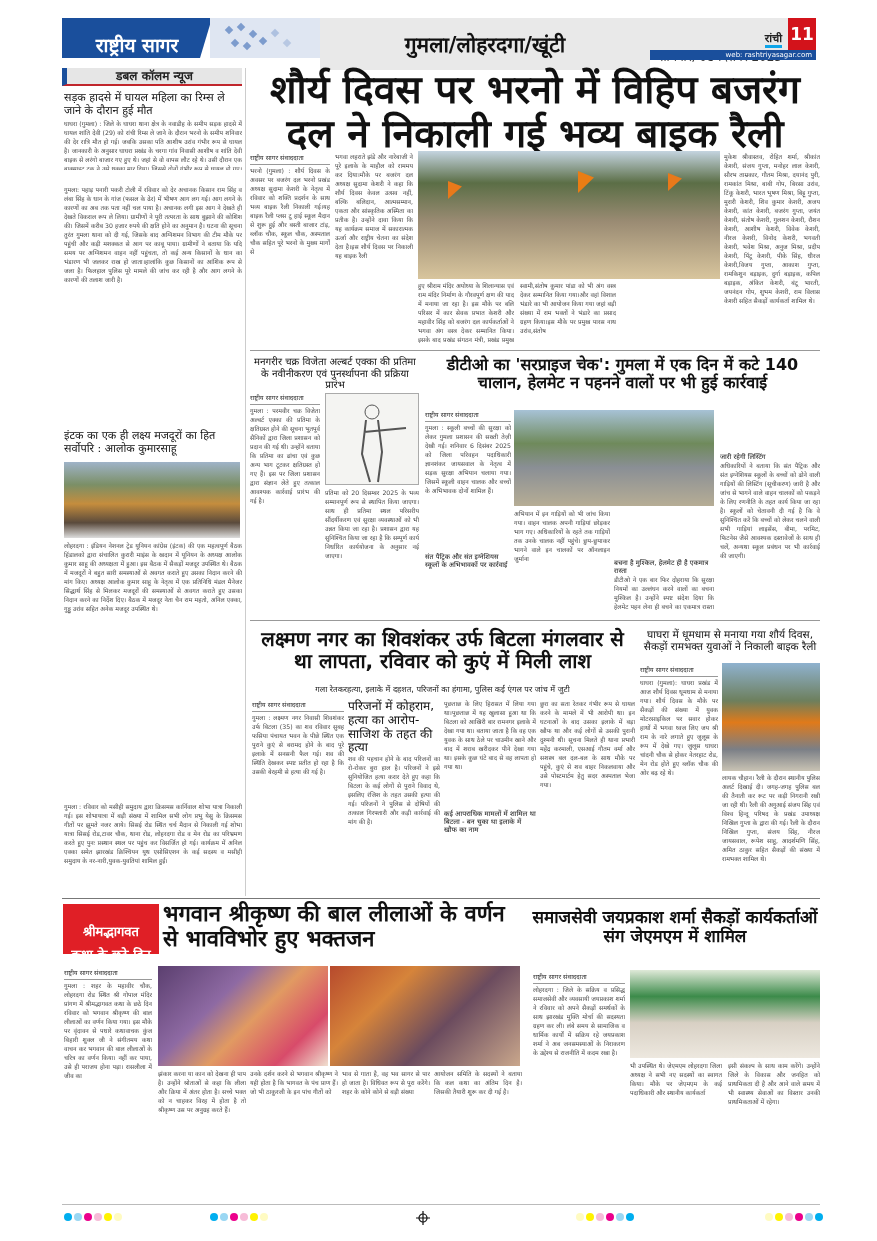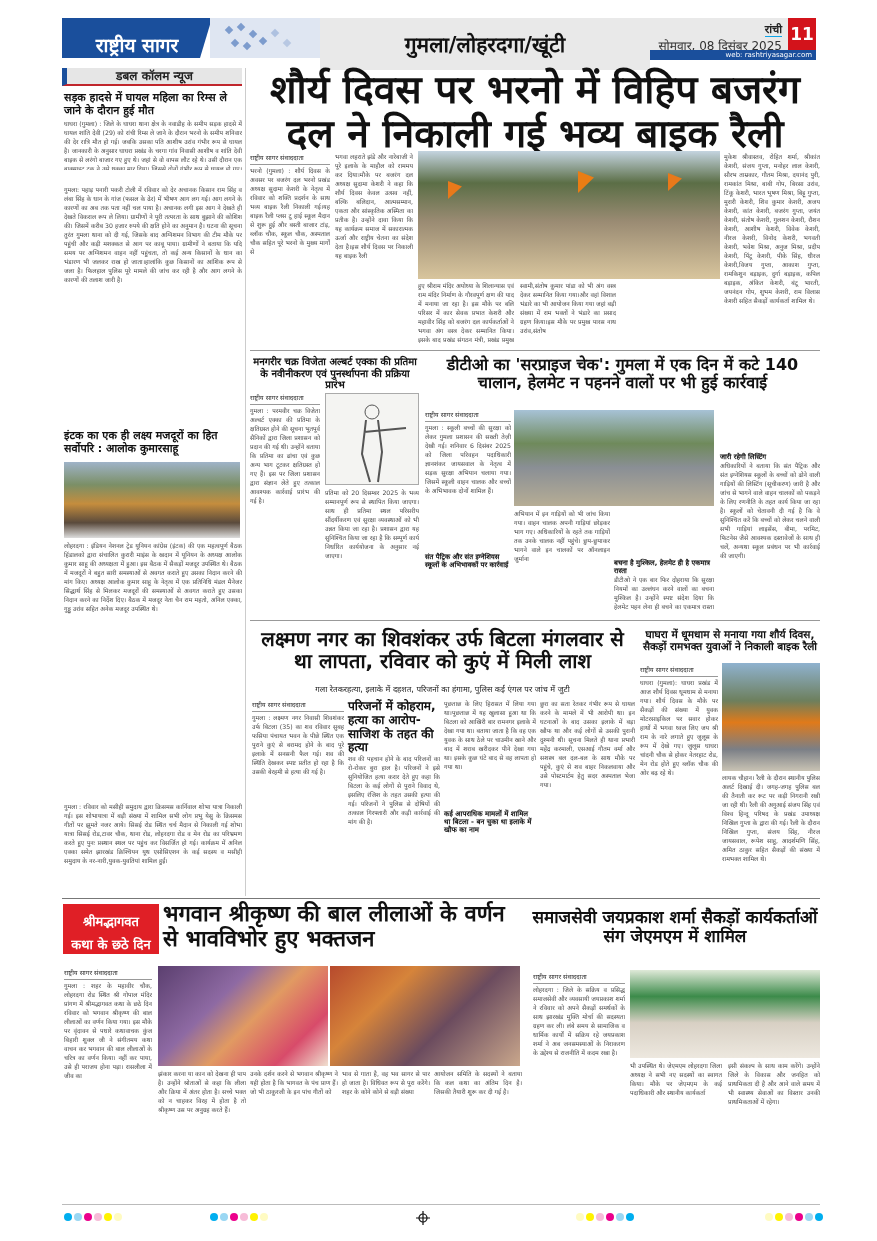--- a/index.html
+++ b/index.html
@@ -3,26 +3,26 @@
 <meta charset="utf-8">
 <style>
 *{margin:0;padding:0;box-sizing:border-box}
 body{width:877px;height:1241px;background:#fff;font-family:"DejaVu Sans",sans-serif;position:relative;overflow:hidden;color:#222}
 .abs{position:absolute}
 .hdr-brand{left:62px;top:18px;width:150px;height:40px;background:#1a4f9c;color:#fff;font-weight:bold;font-size:19px;display:flex;align-items:flex-end;justify-content:center;clip-path:polygon(0 0,100% 0,92% 100%,0 100%)}
 .hdr-dots{left:210px;top:18px;width:110px;height:40px;background:#dfe6f2}
 .hdr-dots span{position:absolute;width:6px;height:6px;background:#7d9ccd;transform:rotate(45deg)}
 .hdr-mid{left:320px;top:18px;width:330px;height:52px;background:#e9e9e9;display:flex;align-items:center;justify-content:center;font-size:21px;font-weight:bold;color:#111}
 .hdr-right{left:650px;top:18px;width:138px;height:40px;background:#e9e9e9;text-align:right;padding-right:6px}
-.hdr-city{font-size:11px;font-weight:bold;border-bottom:1px solid #0ea5e9;display:inline-block;margin-top:3px}
+.hdr-city{font-size:11px;font-weight:bold;border-bottom:3px solid #0ea5e9;display:inline-block;margin-top:12px}
 .hdr-date{font-size:12px;color:#333}
 .hdr-num{left:788px;top:18px;width:28px;height:32px;background:#d3131b;color:#fff;font-weight:bold;font-size:17px;display:flex;align-items:center;justify-content:center}
 .hdr-web{left:650px;top:50px;width:166px;height:10px;background:#1a4f9c;color:#fff;font-size:7px;text-align:right;padding-right:4px;line-height:10px}
 .dcn{left:62px;top:68px;width:180px;height:18px;background:#e6e6e6;border-left:5px solid #1a4f9c;border-bottom:2px solid #c0262c;font-size:12px;font-weight:bold;text-align:center;line-height:17px}
-.h-small{font-weight:bold;color:#111;line-height:1.15}
+.h-small{font-weight:normal;color:#111;line-height:1.15}
 .body-txt{font-size:6.2px;line-height:1.45;color:#444;text-align:justify;overflow:hidden}
 .by{font-size:6.5px;color:#333;border-bottom:1px solid #999;padding-bottom:2px;margin-bottom:2px}
 .photo{background:linear-gradient(135deg,#6b7d5a,#a9a28b 40%,#8a6f55 70%,#c9c2ad);overflow:hidden}
 .big-h{font-weight:900;color:#111;text-align:center;line-height:1.12}
 .red-tag{background:#e01f26;color:#fff;font-weight:bold;text-align:center}
 .dots{display:flex;gap:2px}
 .dots i{width:8px;height:8px;border-radius:50%;display:block}
 .rule{background:#999;height:1px}
 </style>
 </head>
@@ -142,21 +142,21 @@
 <div class="abs h-small" style="left:640px;top:628px;width:180px;font-size:10.5px;text-align:center">घाघरा में धूमधाम से मनाया गया शौर्य दिवस, सैकड़ों रामभक्त युवाओं ने निकाली बाइक रैली</div>
 <div class="abs" style="left:640px;top:665px;width:78px">
   <div class="by">राष्ट्रीय सागर संवाददाता</div>
   <div class="body-txt" style="height:210px">घाघरा (गुमला): घाघरा प्रखंड में आज शौर्य दिवस धूमधाम से मनाया गया। शौर्य दिवस के मौके पर सैकड़ों की संख्या में युवक मोटरसाइकिल पर सवार होकर हाथों में भगवा ध्वज लिए जय श्री राम के नारे लगाते हुए जुलूस के रूप में देखे गए। जुलूस घाघरा चांदनी चौक से होकर नेतरहाट रोड, मेन रोड होते हुए ब्लॉक चौक की ओर बढ़ रहे थे।</div>
 </div>
 <div class="abs photo" style="left:722px;top:663px;width:98px;height:108px;background:linear-gradient(180deg,#8fb2cf 0%,#6d7f5d 35%,#e07a1a 55%,#7b7f86 80%,#c9c3b4 100%)"></div>
 <div class="abs body-txt" style="left:722px;top:774px;width:98px;height:120px">लायक चौहान। रैली के दौरान स्थानीय पुलिस अलर्ट दिखाई दी। जगह-जगह पुलिस बल की तैनाती कर रूट पर कड़ी निगरानी रखी जा रही थी। रैली की अगुआई संजय सिंह एवं विश्व हिन्दू परिषद के प्रखंड उपाध्यक्ष निखिल गुप्ता के द्वारा की गई। रैली के दौरान निखिल गुप्ता, संजय सिंह, नीरज जायसवाल, रूपेश साहु, आदर्शमणि सिंह, अमित ठाकुर सहित सैकड़ों की संख्या में रामभक्त शामिल थे।</div>
 
 <div class="abs rule" style="left:62px;top:898px;width:758px;background:#777"></div>
 
-<div class="abs red-tag" style="left:63px;top:904px;width:96px;height:50px;font-size:13px;line-height:23px;padding-top:6px">
+<div class="abs red-tag" style="left:63px;top:904px;width:96px;height:50px;font-size:13px;line-height:23px;padding-top:16px">
   <div>श्रीमद्भागवत</div>
   <div>कथा के छठे दिन</div>
 </div>
 <div class="abs big-h" style="left:163px;top:902px;width:362px;font-size:22px;text-align:left">भगवान श्रीकृष्ण की बाल लीलाओं के वर्णन से भावविभोर हुए भक्तजन</div>
 <div class="abs" style="left:64px;top:968px;width:88px">
   <div class="by">राष्ट्रीय सागर संवाददाता</div>
   <div class="body-txt" style="height:220px">गुमला : शहर के महावीर चौक, लोहरदगा रोड स्थित श्री गोपाल मंदिर प्रांगण में श्रीमद्भागवत कथा के छठे दिन रविवार को भगवान श्रीकृष्ण की बाल लीलाओं का वर्णन किया गया। इस मौके पर वृंदावन से पधारे कथावाचक कुंज बिहारी शुक्ल जी ने संगीतमय कथा वाचन कर भगवान की बाल लीलाओं के चरित्र का वर्णन किया। नहीं कर पाया, उसे ही पराजय होना पड़ा। रासलीला में जीव का</div>
 </div>
 <div class="abs photo" style="left:158px;top:966px;width:170px;height:100px;background:linear-gradient(135deg,#5b3f6f 0%,#8e6aa3 35%,#e19a62 55%,#d84b6a 80%,#f0e0d0 100%)"></div>
 <div class="abs photo" style="left:330px;top:966px;width:190px;height:100px;background:linear-gradient(135deg,#b74a2d 0%,#d6843a 30%,#6b4b5e 60%,#c9a78c 100%)"></div>

